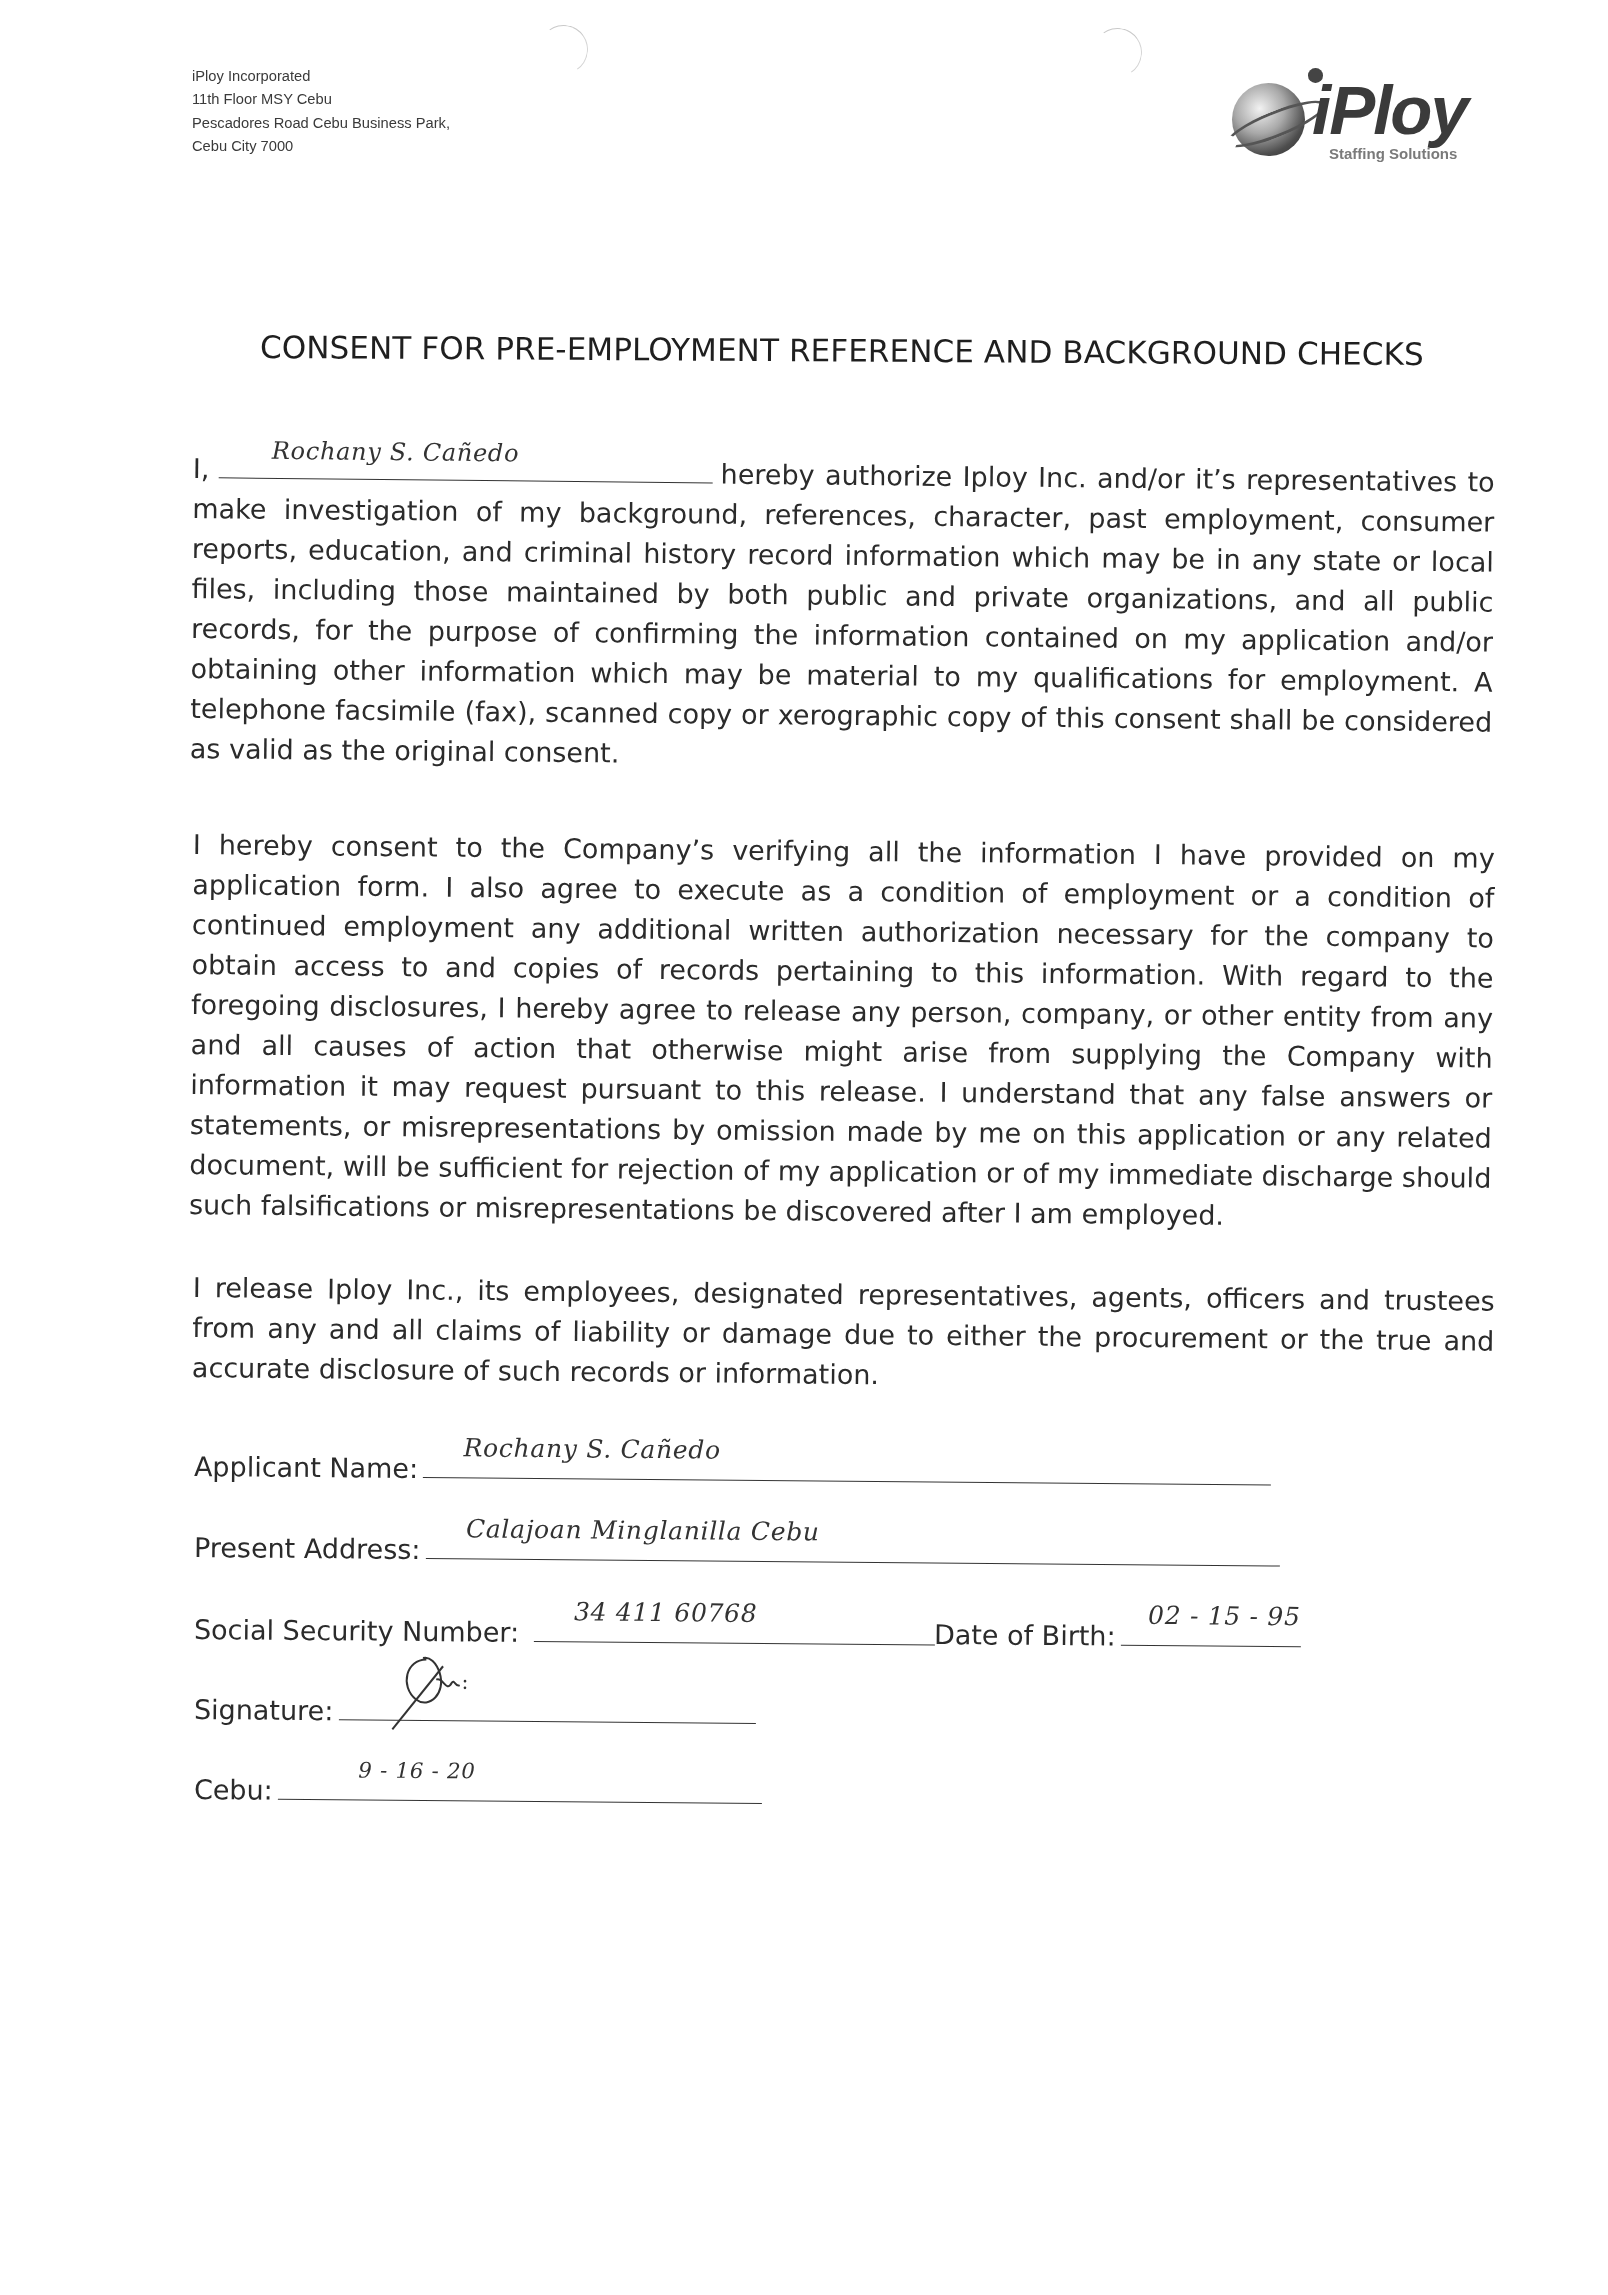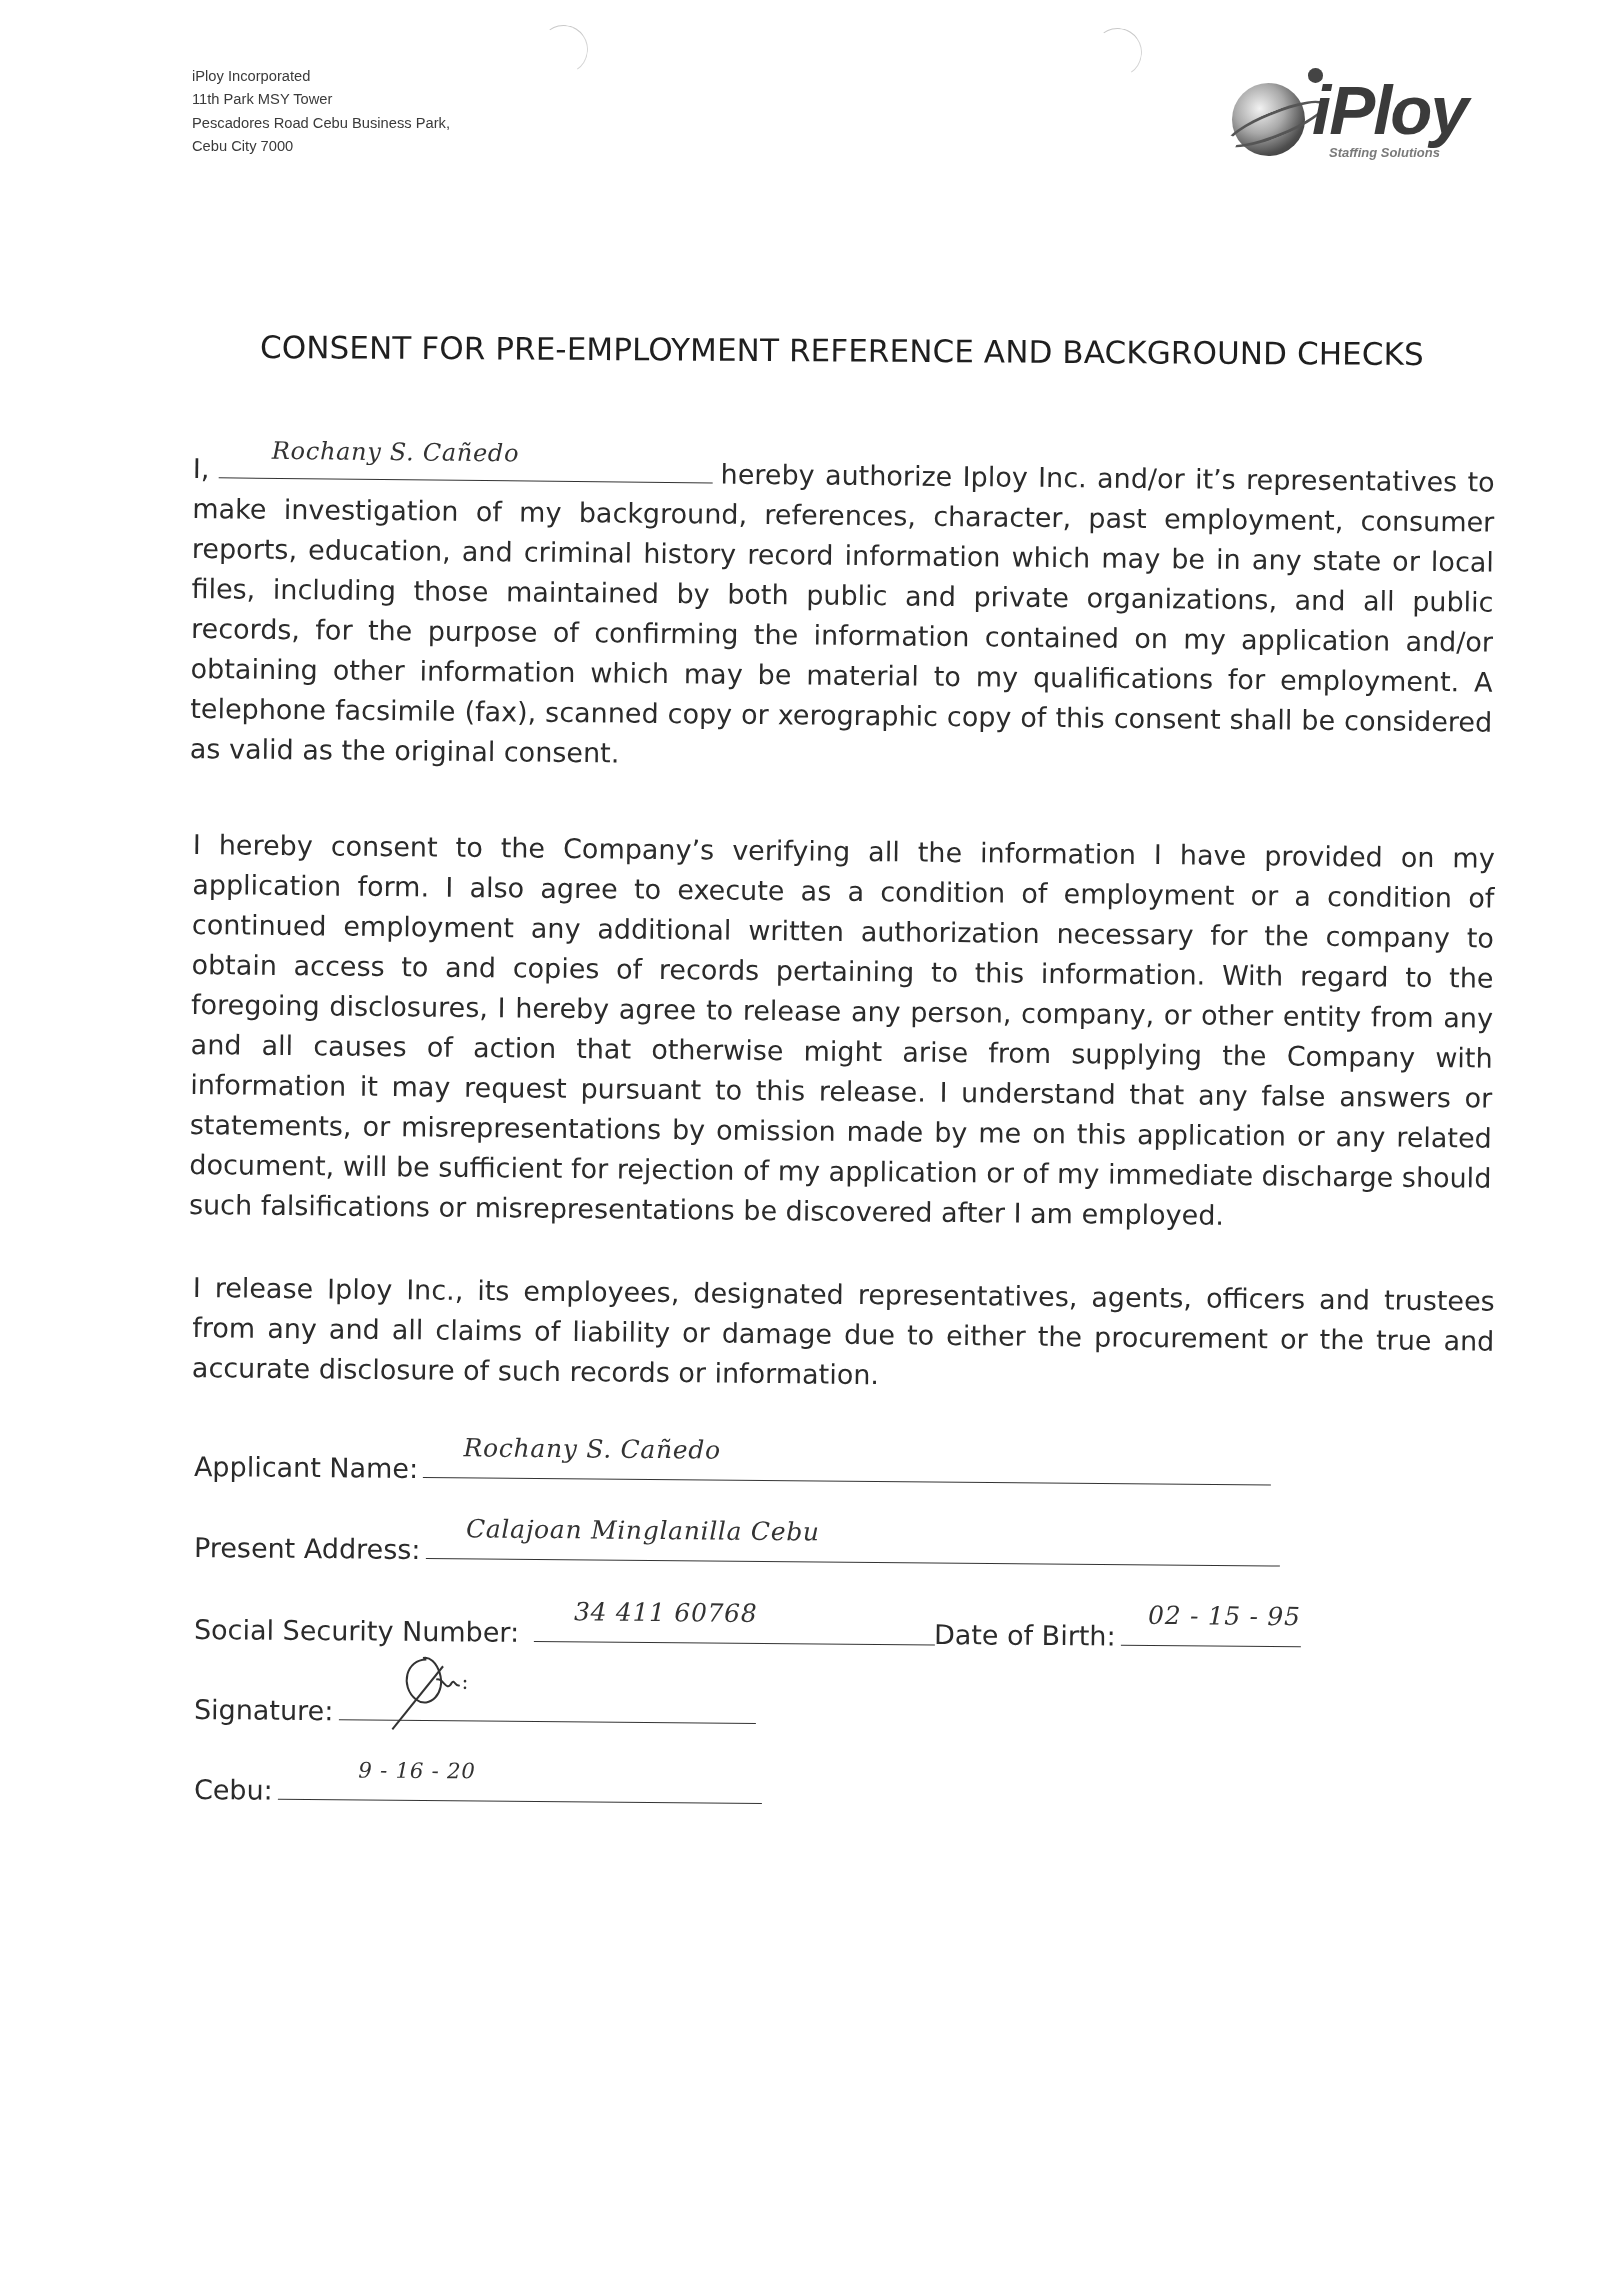--- a/index.html
+++ b/index.html
@@ -31,22 +31,22 @@
                  background: radial-gradient(circle at 38% 35%, #f2f2f2 0%, #a9a9a9 38%, #4d4d4d 70%, #2a2a2a 100%); }
   .logo .globe::after { content: ""; position: absolute; left: -9.4px; top: 28px; width: 100px; height: 20px;
                         border-radius: 50%; border: 3.3px solid #555; border-left-color: transparent;
                         transform: rotate(-22deg); }
   .logo .dot { position: absolute; left: 81px; top: 4px; width: 14.7px; height: 14.7px; border-radius: 50%;
                background: #444; }
   .logo .word { position: absolute; left: 85px; top: 12px;
                 font-family: "Liberation Sans", sans-serif; font-weight: bold; font-style: italic;
                 font-size: 69px; letter-spacing: -2px; color: #3b3b3b; line-height: 1; text-align: right; }
   .logo .tag { position: absolute; left: 102px; top: 81px;
-               font-family: "Liberation Sans", sans-serif; font-weight: bold; font-style: italic;
-               font-size: 13px; color: #7a7a7a; }
+               font-family: "Liberation Sans", sans-serif; font-weight: bold; 
+               font-size: 15px; color: #7a7a7a; }
 
   
   .title { position: absolute; left: 214px; top: 329px; width: 1189px;
            font-family: "DejaVu Sans", sans-serif; font-size: 31px; font-weight: normal;
            color: #1f1f1f; letter-spacing: 0.1px; white-space: nowrap;
            transform: rotate(0.35deg); transform-origin: left center; }
 
   
   .para { position: absolute; left: 147px; width: 1302px;
           font-family: "DejaVu Sans", sans-serif; font-size: 27px; line-height: 40px;
@@ -92,21 +92,21 @@
 </head>
 <body>
 
 <div class="page">
 
   <div class="hole" style="left:493px; top:25px;"></div>
   <div class="hole" style="left:1047px; top:28px;"></div>
 
   <div class="company">
     <div>iPloy Incorporated</div>
-    <div>11th Park MSY Tower</div>
+    <div>11th Floor MSY Cebu</div>
     <div>Pescadores Road Cebu Business Park,</div>
     <div>Cebu City 7000</div>
   </div>
 
   <div class="logo">
     <div class="globe"></div>
     <div class="dot"></div>
     <div class="word">iPloy</div>
     <div class="tag">Staffing Solutions</div>
   </div>

